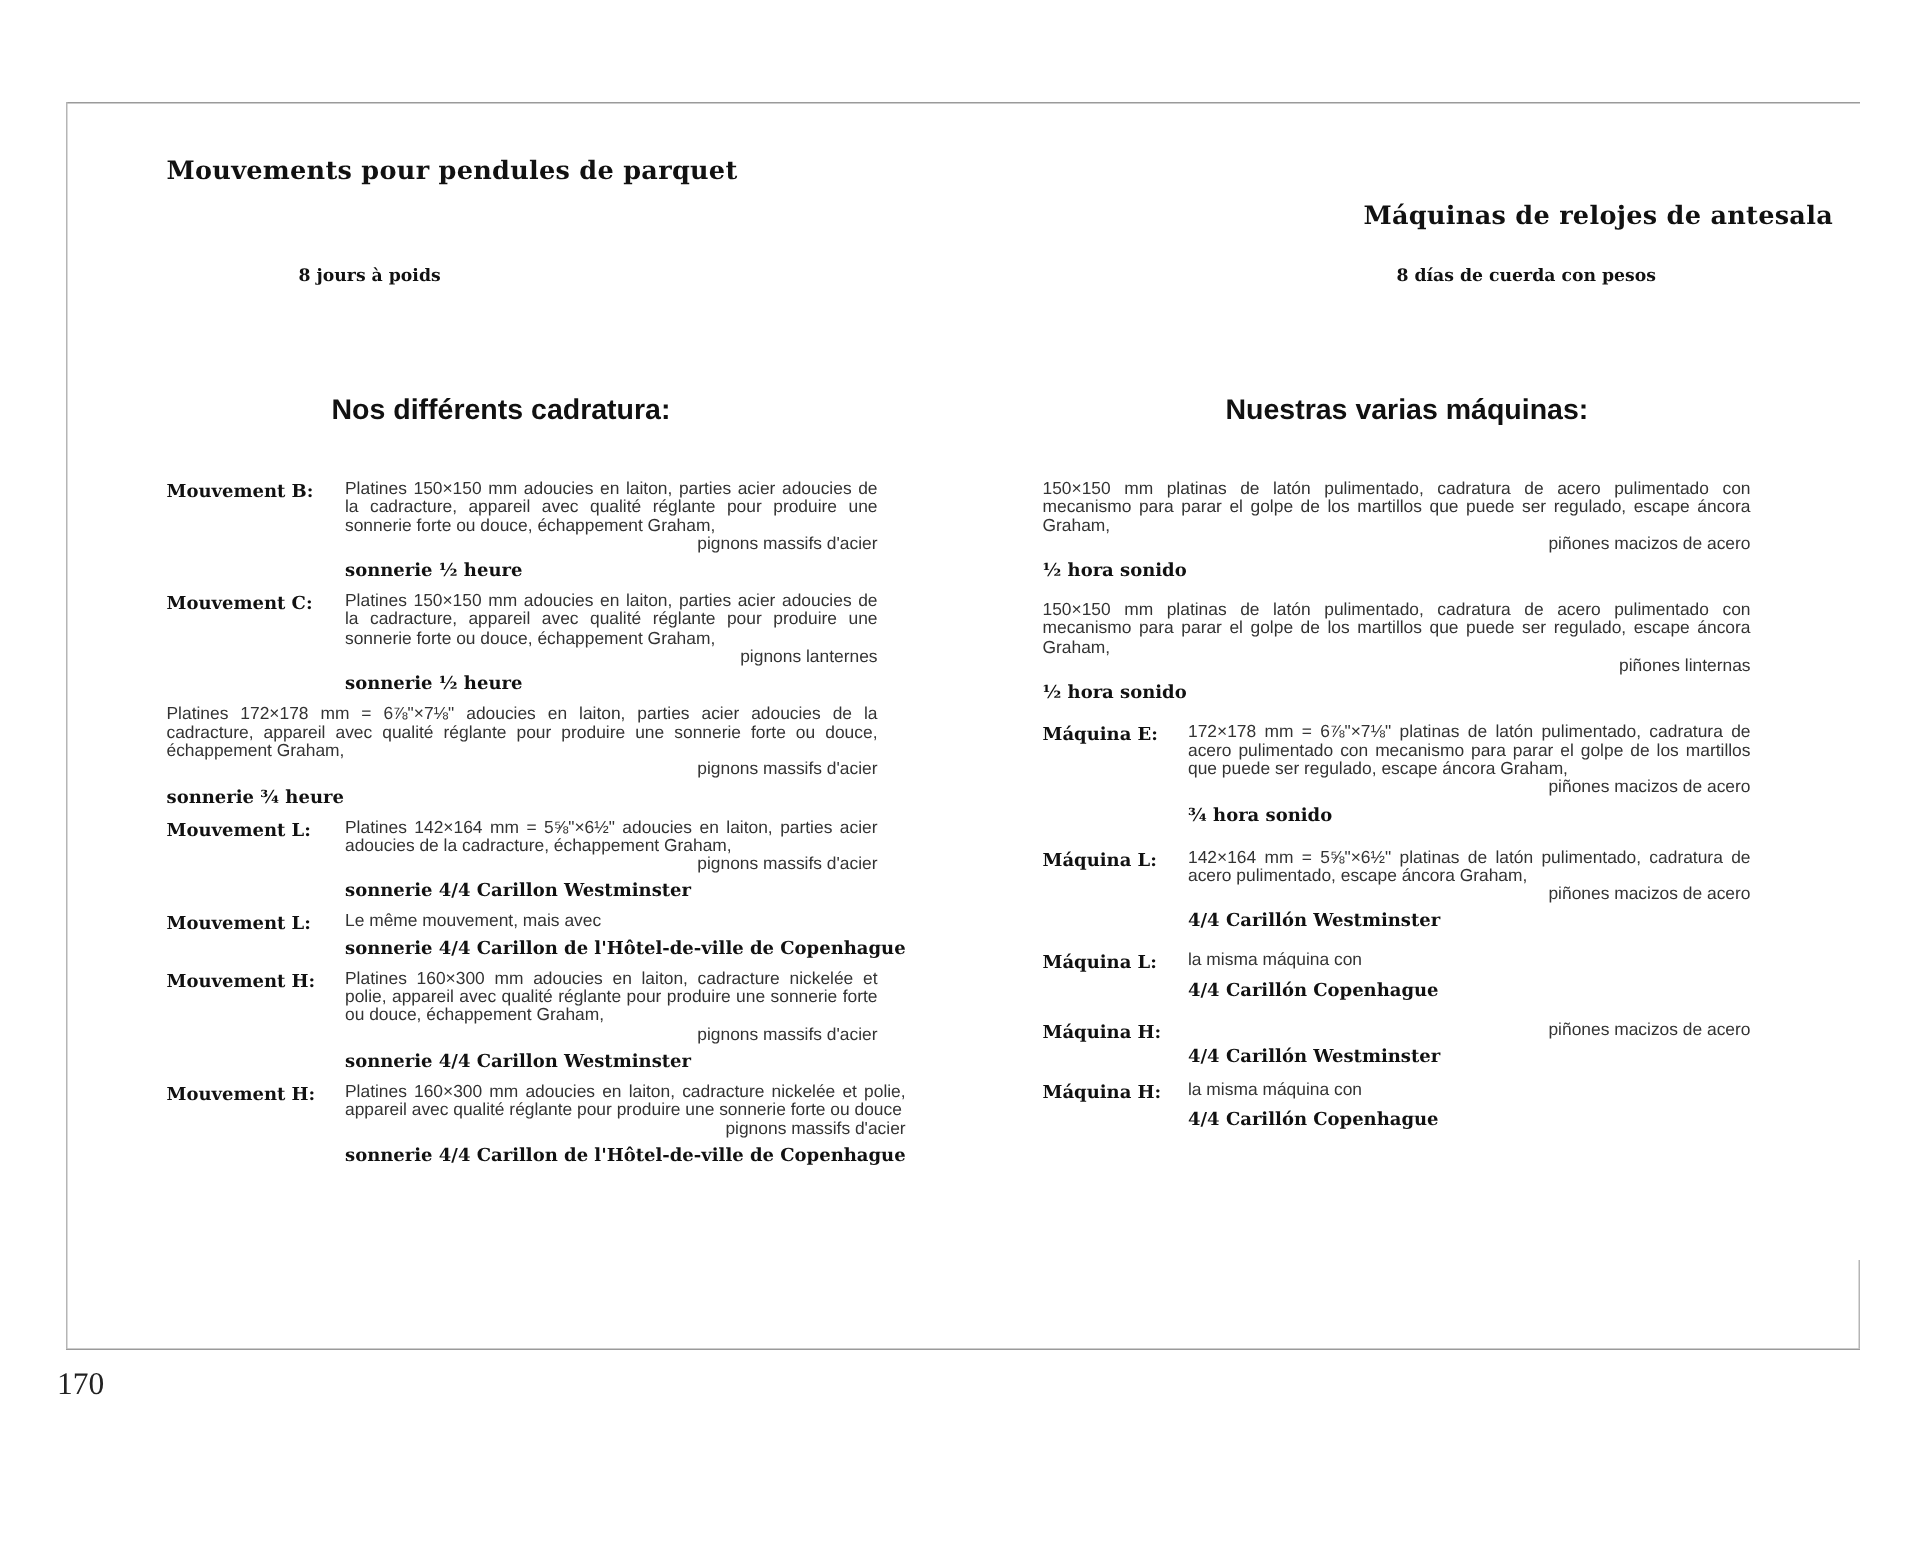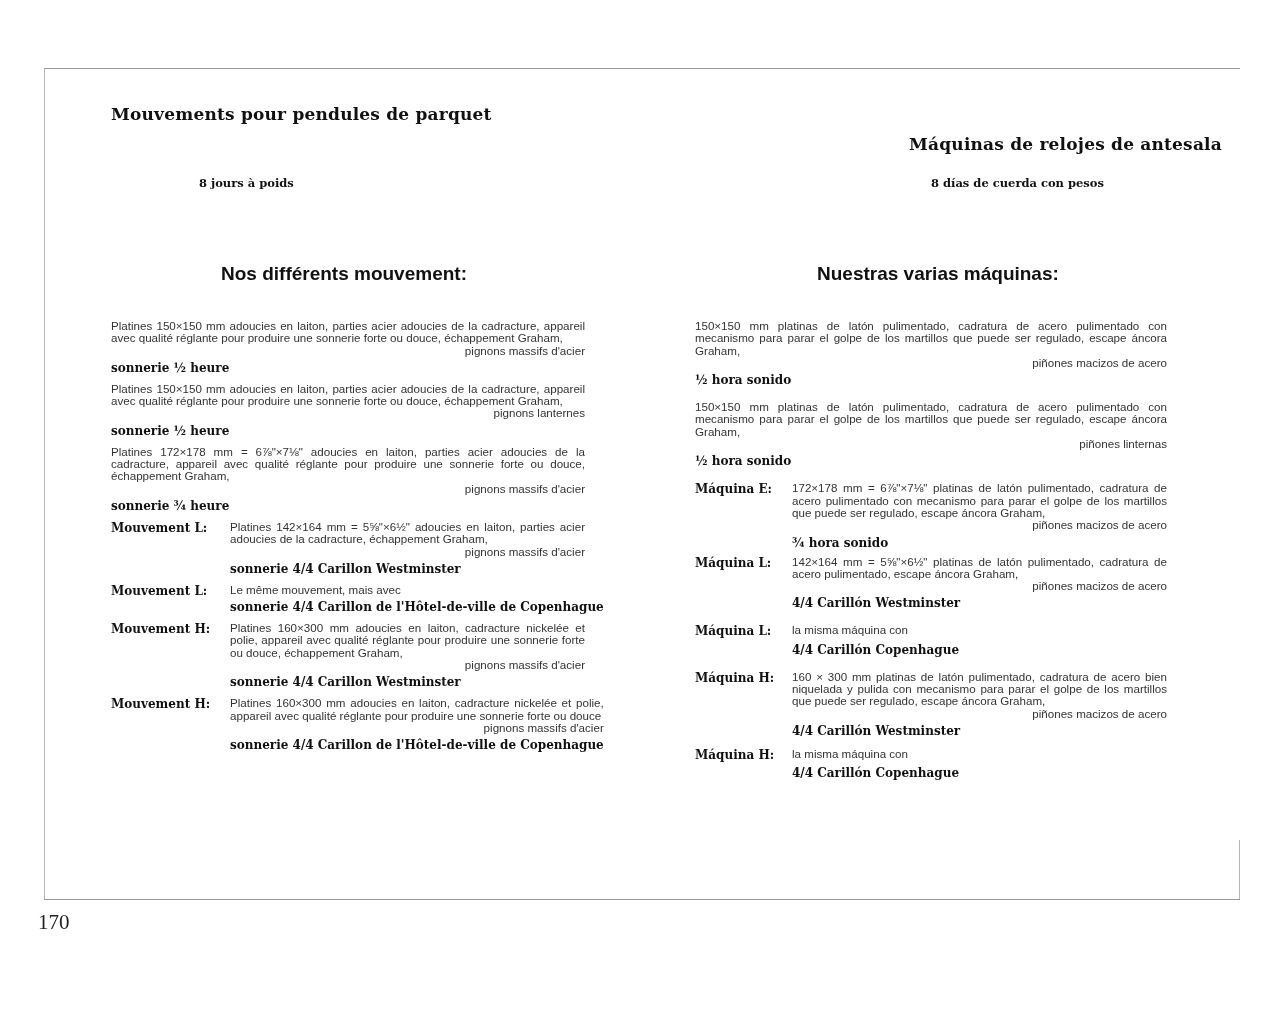--- a/index.html
+++ b/index.html
@@ -34,31 +34,33 @@
 </head>
 <body>
 
 <div class="frame-top"></div>
 <div class="frame-left"></div>
 <div class="frame-bottom"></div>
 <div class="frame-right"></div>
 
 <div class="title" style="left:111px; top:104px;">Mouvements pour pendules de parquet</div>
 <div class="subtitle" style="left:199px; top:160px;">8 jours à poids</div>
-<div class="section" style="left:221px; top:263px;">Nos différents mouvement:</div>
+<div class="section" style="left:221px; top:263px;">Nos différents cadratura:</div>
 
 <div id="fr-entries" class="entries">
   <div class="entry">
+    <div class="entry-label">Mouvement B:</div>
     <div class="entry-body">
       <div class="entry-desc">Platines 150×150 mm adoucies en laiton, parties acier adoucies de la cadracture, appareil avec qualité réglante pour produire une sonnerie forte ou douce, échappement Graham,</div>
       <div class="entry-tail">pignons massifs d'acier</div>
       <div class="entry-chime">sonnerie ½ heure</div>
     </div>
   </div>
   <div class="entry">
+    <div class="entry-label">Mouvement C:</div>
     <div class="entry-body">
       <div class="entry-desc">Platines 150×150 mm adoucies en laiton, parties acier adoucies de la cadracture, appareil avec qualité réglante pour produire une sonnerie forte ou douce, échappement Graham,</div>
       <div class="entry-tail">pignons lanternes</div>
       <div class="entry-chime">sonnerie ½ heure</div>
     </div>
   </div>
   <div class="entry">
     <div class="entry-body">
       <div class="entry-desc">Platines 172×178 mm = 6⅞"×7⅛" adoucies en laiton, parties acier adoucies de la cadracture, appareil avec qualité réglante pour produire une sonnerie forte ou douce, échappement Graham,</div>
       <div class="entry-tail">pignons massifs d'acier</div>
@@ -110,21 +112,21 @@
       <div class="entry-chime">½ hora sonido</div>
     </div>
   </div>
   <div class="entry" style="margin-bottom:14px;">
     <div class="entry-body">
       <div class="entry-desc">150×150 mm platinas de latón pulimentado, cadratura de acero pulimentado con mecanismo para parar el golpe de los martillos que puede ser regulado, escape áncora Graham,</div>
       <div class="entry-tail">piñones linternas</div>
       <div class="entry-chime">½ hora sonido</div>
     </div>
   </div>
-  <div class="entry" style="margin-bottom:6px;">
+  <div class="entry" style="margin-bottom:16px;">
     <div class="entry-label">Máquina E:</div>
     <div class="entry-body">
       <div class="entry-desc">172×178 mm = 6⅞"×7⅛" platinas de latón pulimentado, cadratura de acero pulimentado con mecanismo para parar el golpe de los martillos que puede ser regulado, escape áncora Graham,</div>
       <div class="entry-tail">piñones macizos de acero</div>
       <div class="entry-chime">¾ hora sonido</div>
     </div>
   </div>
   <div class="entry" style="margin-bottom:14px;">
     <div class="entry-label">Máquina L:</div>
     <div class="entry-body">
@@ -136,21 +138,20 @@
   <div class="entry" style="margin-bottom:14px;">
     <div class="entry-label">Máquina L:</div>
     <div class="entry-body">
       <div class="entry-desc">la misma máquina con</div>
       <div class="entry-chime" style="margin-top:6px;">4/4 Carillón Copenhague</div>
     </div>
   </div>
   <div class="entry" style="margin-bottom:10px;">
     <div class="entry-label">Máquina H:</div>
     <div class="entry-body">
-      <div class="entry-desc">160 × 300 mm platinas de latón pulimentado, cadratura de acero bien niquelada y pulida con mecanismo para parar el golpe de los martillos que puede ser regulado, escape áncora Graham,</div>
       <div class="entry-tail">piñones macizos de acero</div>
       <div class="entry-chime">4/4 Carillón Westminster</div>
     </div>
   </div>
   <div class="entry">
     <div class="entry-label">Máquina H:</div>
     <div class="entry-body">
       <div class="entry-desc">la misma máquina con</div>
       <div class="entry-chime" style="margin-top:6px;">4/4 Carillón Copenhague</div>
     </div>

